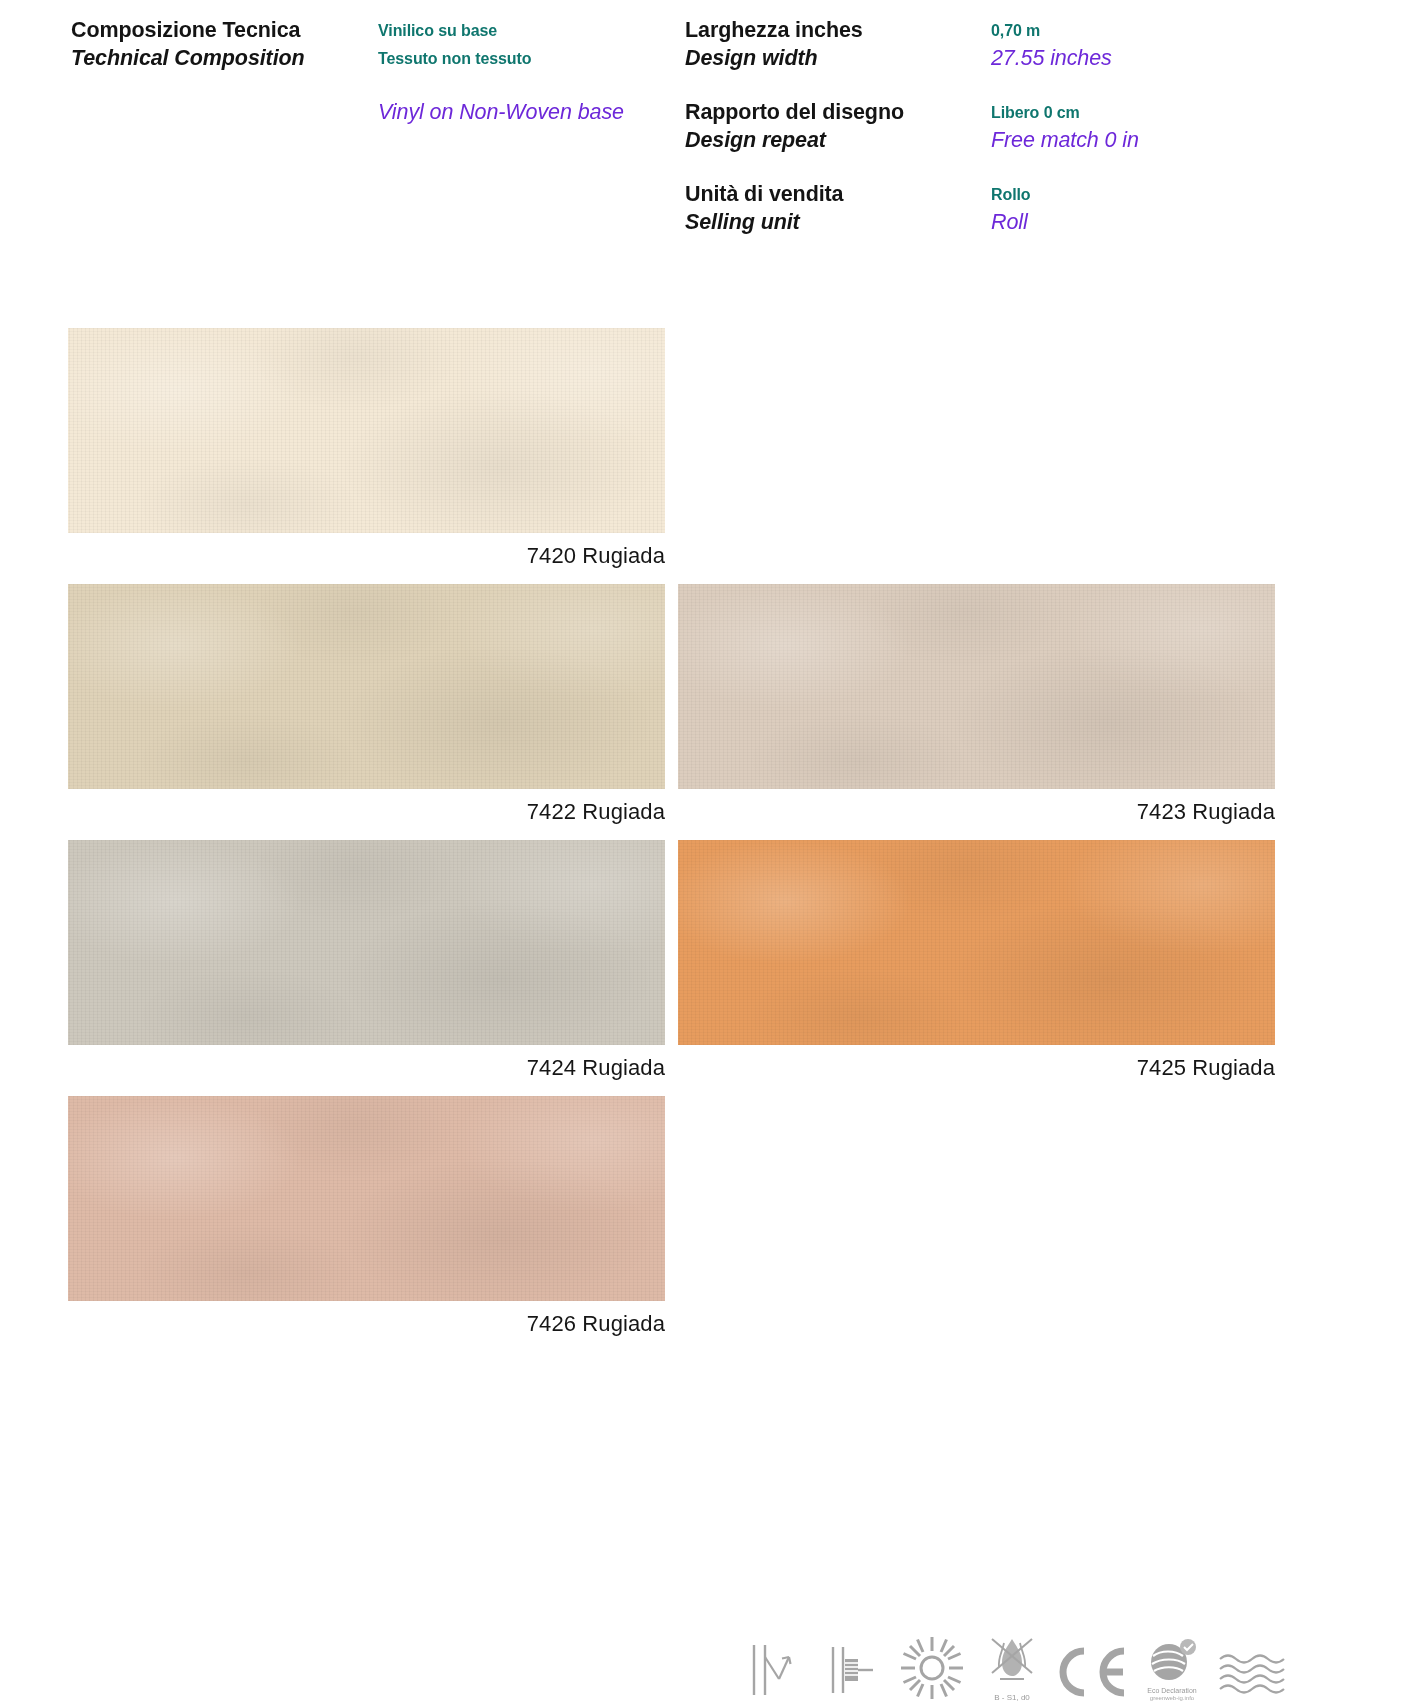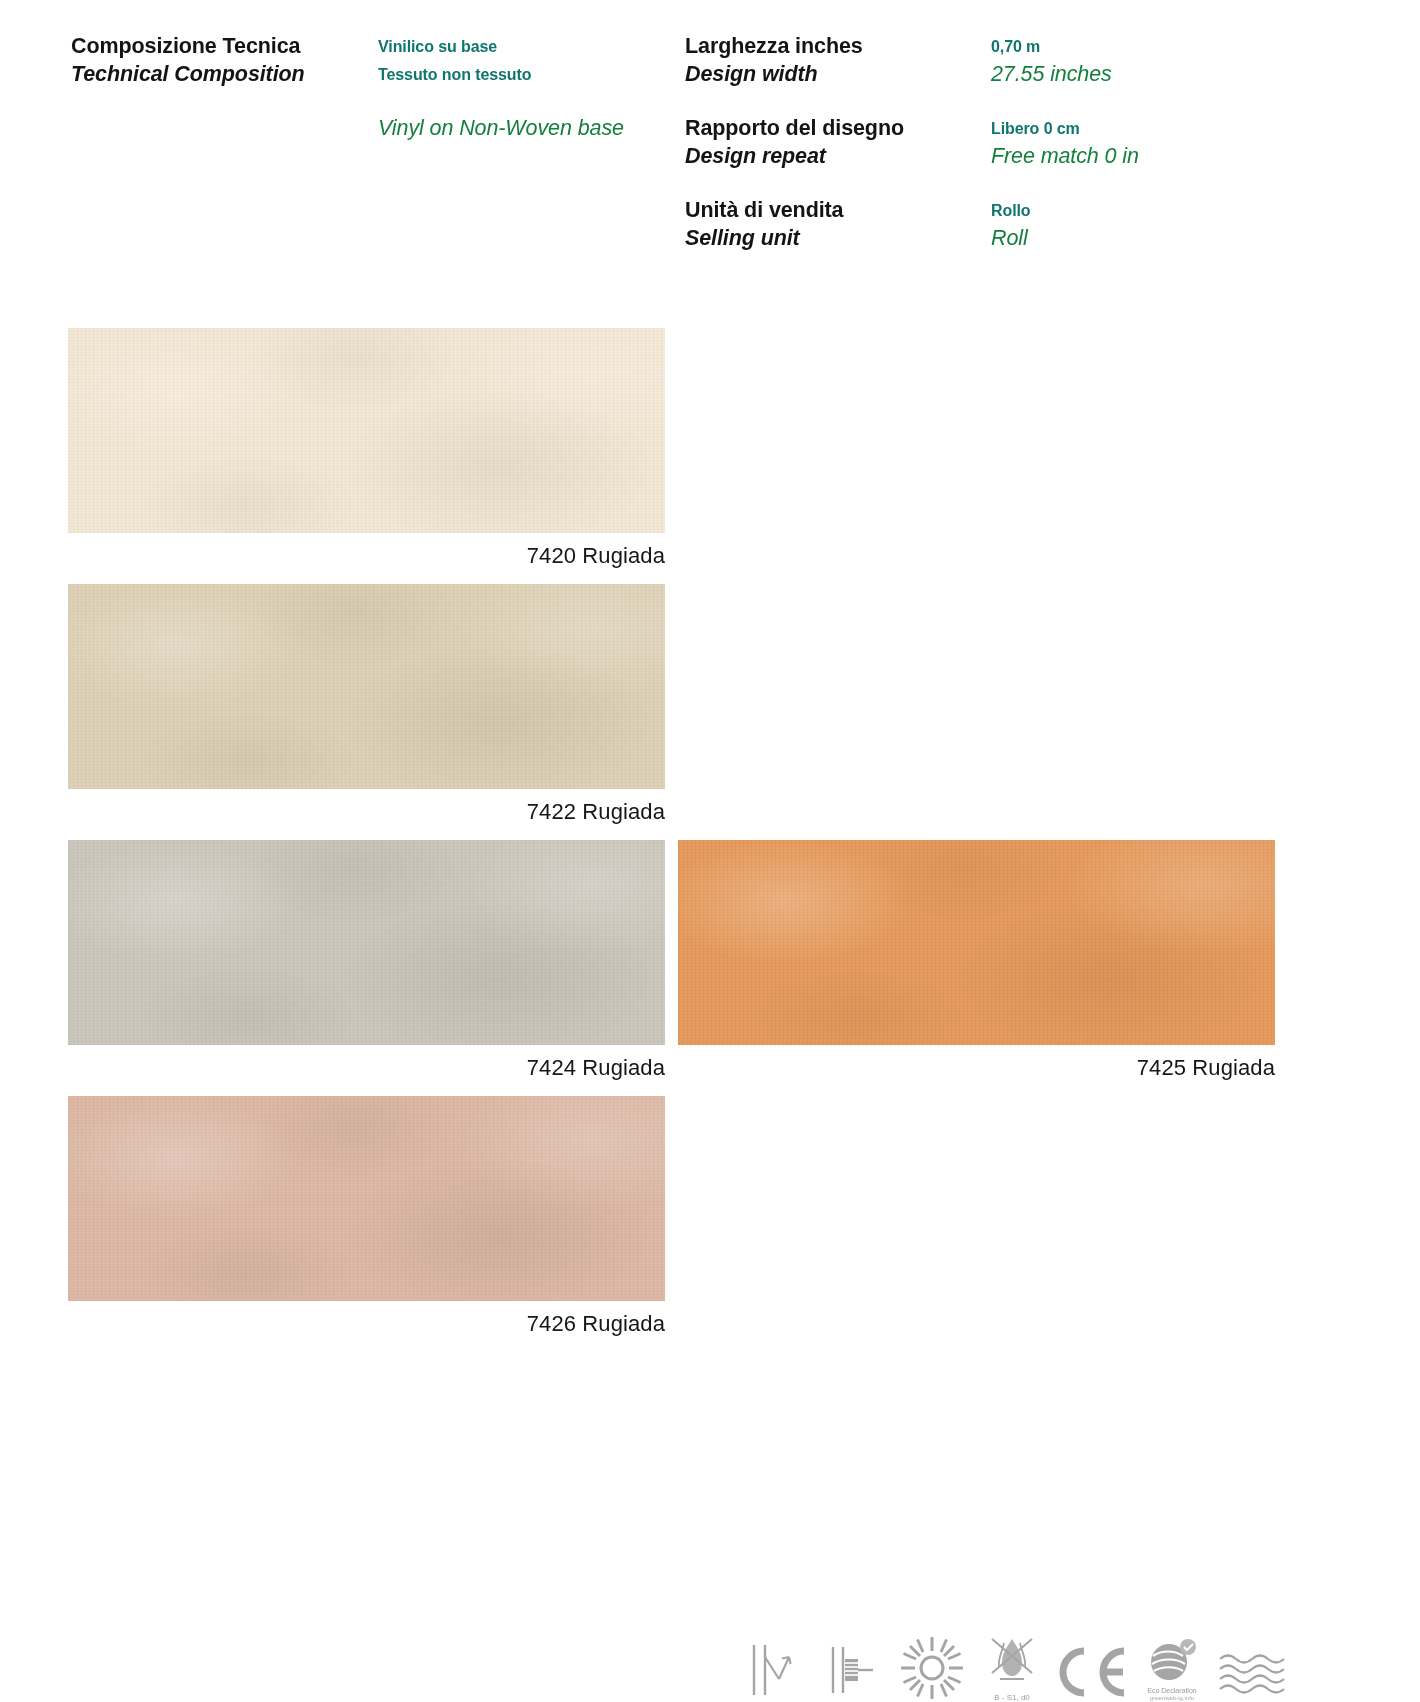--- a/index.html
+++ b/index.html
@@ -12,21 +12,21 @@
     height: 1702px;
     position: relative;
     font-family: "Liberation Sans", sans-serif;
     color: #1a1a1a;
     overflow: hidden;
   }
 
   
   .spec-area {
     position: absolute;
-    left: 0; top: 16px;
+    left: 0; top: 0;
     width: 1304px;
     height: 300px;
   }
   .spec-col-label-left {
     position: absolute;
     left: 71px;
     top: 17px;
     width: 300px;
   }
   .spec-col-value-left {
@@ -72,21 +72,21 @@
     letter-spacing: -0.1px;
     color: #0f766e;
     white-space: nowrap;
   }
   .val-en {
     font-weight: normal;
     font-style: italic;
     font-size: 21.5px;
     line-height: 27.5px;
     letter-spacing: -0.1px;
-    color: #15803d;
+    color: #6d28d9;
     white-space: nowrap;
   }
   .spec-group { margin-bottom: 0; }
   .gap-md { height: 27px; }
 
   
   .swatch-grid {
     position: absolute;
     left: 0;
     top: 328px;
@@ -264,20 +264,27 @@
     </div>
   </div>
 
   <div class="swatch-row">
     <div class="swatch-cell left">
       <div class="swatch-chip" style="background-color: rgb(223, 210, 184);">
         <div class="weave"></div>
         <div class="mottle"></div>
       </div>
       <div class="swatch-label">7422 Rugiada</div>
+    </div>
+    <div class="swatch-cell right">
+      <div class="swatch-chip" style="background-color: rgb(220, 205, 190);">
+        <div class="weave"></div>
+        <div class="mottle"></div>
+      </div>
+      <div class="swatch-label">7423 Rugiada</div>
     </div>
   </div>
 
   <div class="swatch-row">
     <div class="swatch-cell left">
       <div class="swatch-chip" style="background-color: rgb(205, 200, 189);">
         <div class="weave"></div>
         <div class="mottle"></div>
       </div>
       <div class="swatch-label">7424 Rugiada</div>

